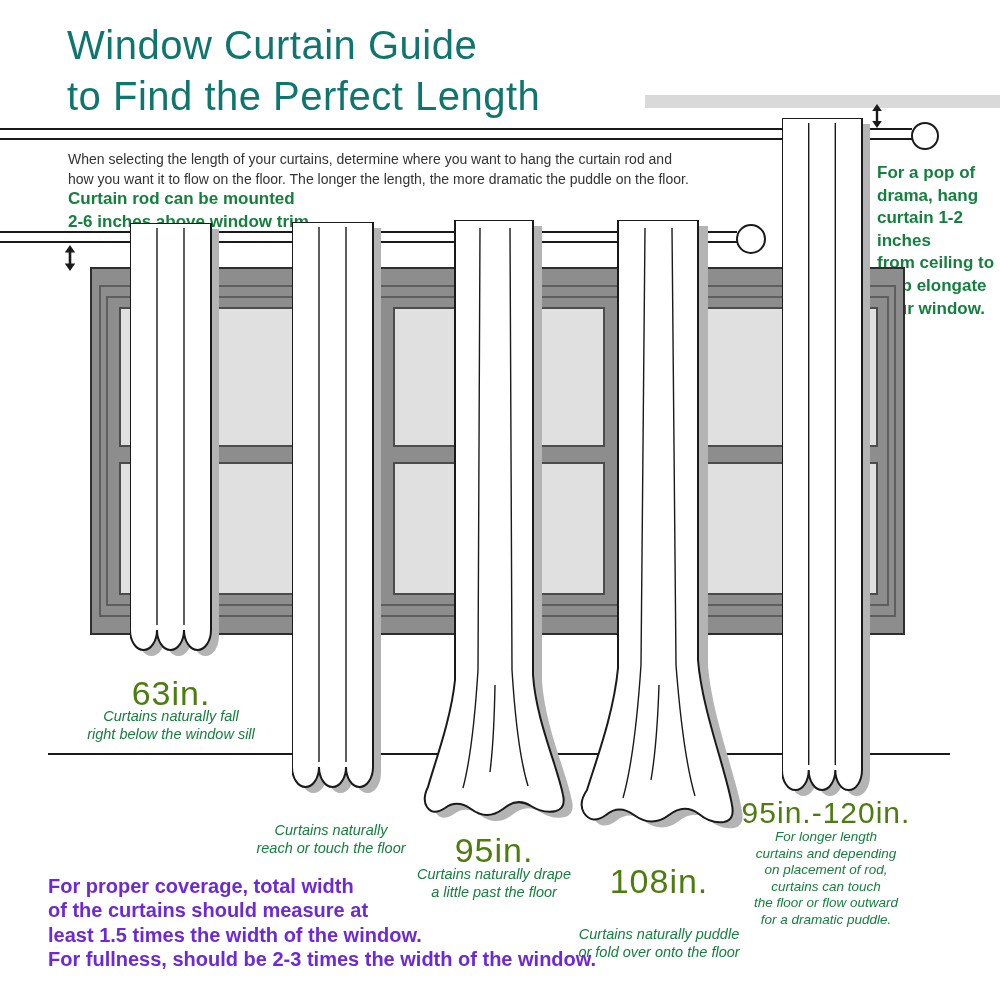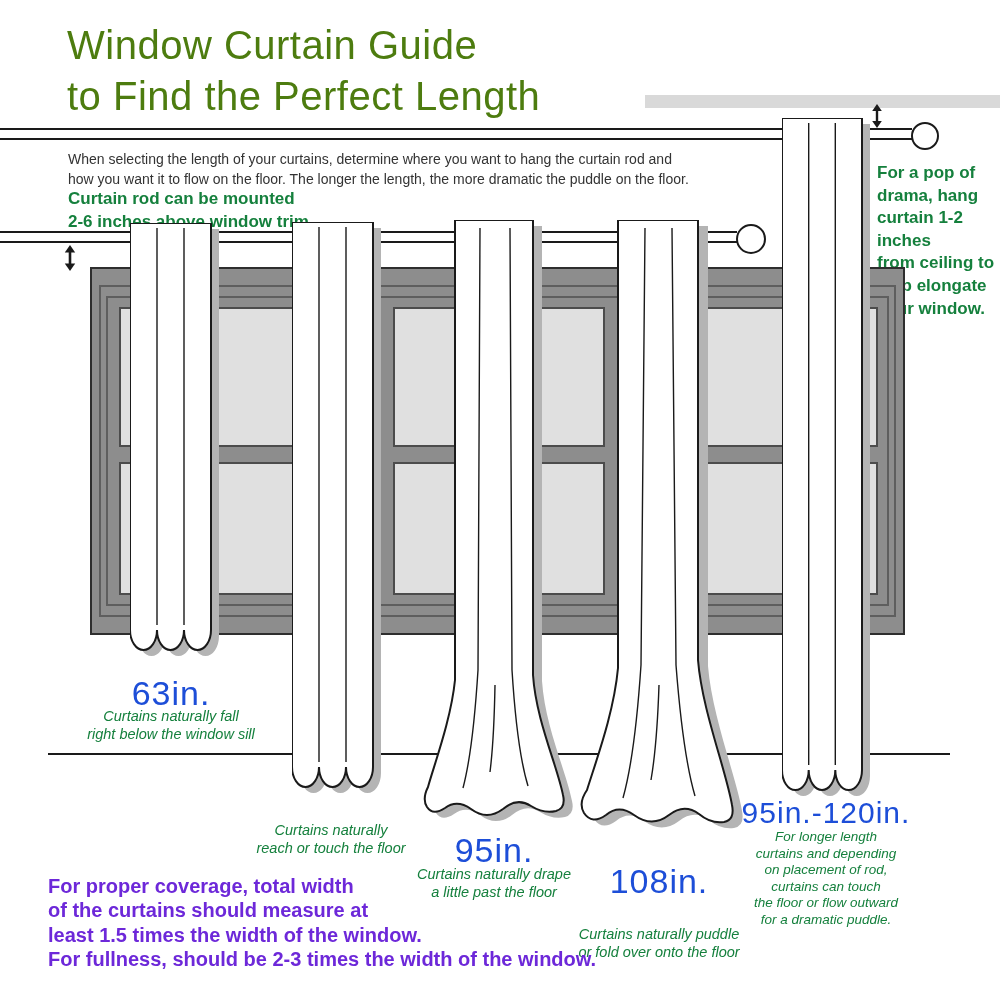--- a/index.html
+++ b/index.html
@@ -3,38 +3,38 @@
 <meta charset="utf-8">
 <style>
   html,body{margin:0;padding:0;background:#ffffff;}
   #stage{
     position:relative;width:1000px;height:1000px;background:#ffffff;overflow:hidden;
     font-family:"Liberation Sans",sans-serif;color:#1f1f1f;
   }
   .abs{position:absolute;}
   .preline{white-space:pre-line;}
   .title{
-    font-size:40px;line-height:1.27;font-weight:400;letter-spacing:.5px;color:#4d7c0f;
+    font-size:40px;line-height:1.27;font-weight:400;letter-spacing:.5px;color:#0f766e;
   }
   .intro{font-size:14px;line-height:1.42;color:#333333;}
   .bold-note{font-size:17px;line-height:1.35;font-weight:bold;color:#15803d;}
   .rod{border-top:2.5px solid #1a1a1a;border-bottom:2.5px solid #1a1a1a;background:#ffffff;}
   .finial{border:2.5px solid #1a1a1a;border-radius:50%;background:#ffffff;box-sizing:border-box;}
   .ceiling{background:#d9d9d9;}
   .floor{border-top:2px solid #1a1a1a;}
   .win-frame{background:#8d8d8d;border:2px solid #2e2e2e;box-sizing:border-box;}
   .win-line{position:absolute;border:2px solid #5e5e5e;}
   .pane-grid{
     position:absolute;left:27px;top:38px;right:25px;bottom:38px;
     display:grid;grid-template-columns:260px 212px 1fr;grid-template-rows:140px 1fr;
     column-gap:14px;row-gap:15px;
   }
   .pane{background:#e0e0e0;border:2px solid #4c4c4c;}
   .size-label{
-    font-size:34px;font-weight:400;letter-spacing:1px;color:#1d4ed8;text-align:center;width:220px;
+    font-size:34px;font-weight:400;letter-spacing:1px;color:#4d7c0f;text-align:center;width:220px;
   }
   .size-label.small{font-size:30px;}
   .desc{
     font-size:14.5px;line-height:1.24;color:#15803d;text-align:center;width:220px;font-style:italic;
   }
   .footer-note{font-size:20px;line-height:1.215;font-weight:bold;color:#6d28d9;}
   svg{display:block;}
 </style>
 </head>
 <body>

